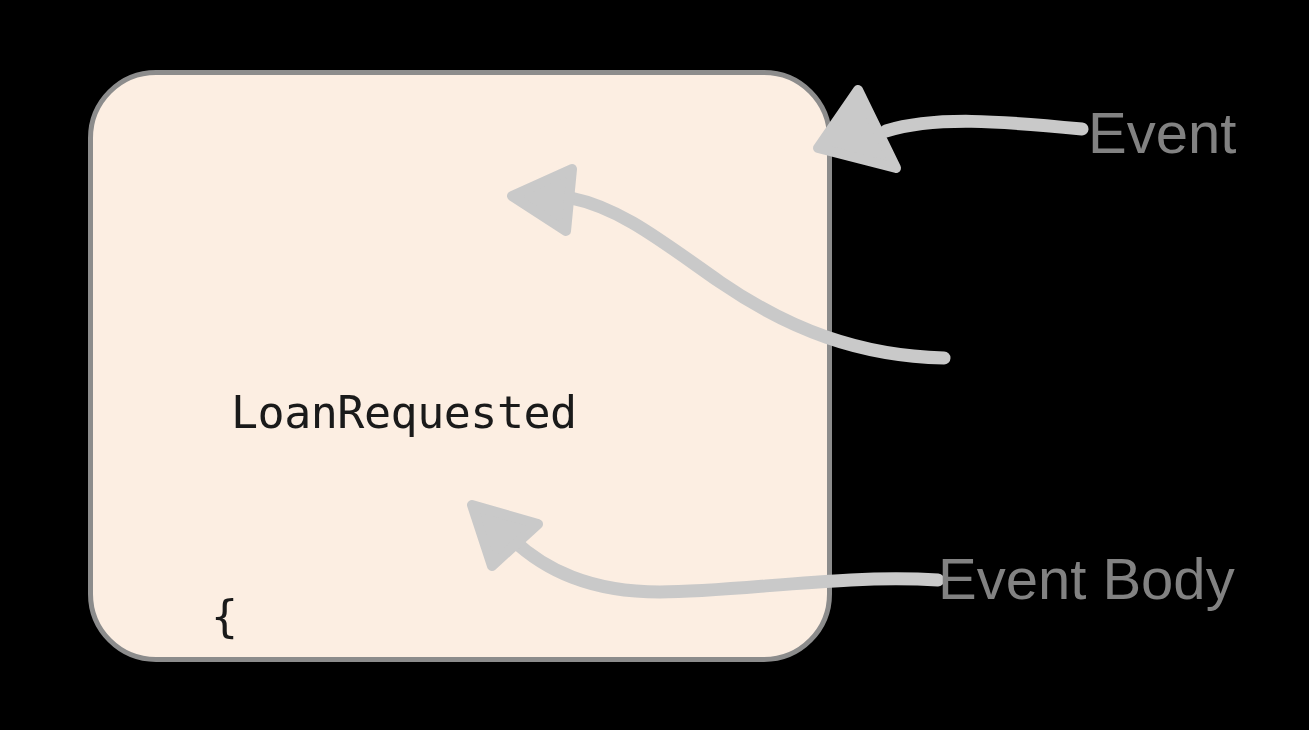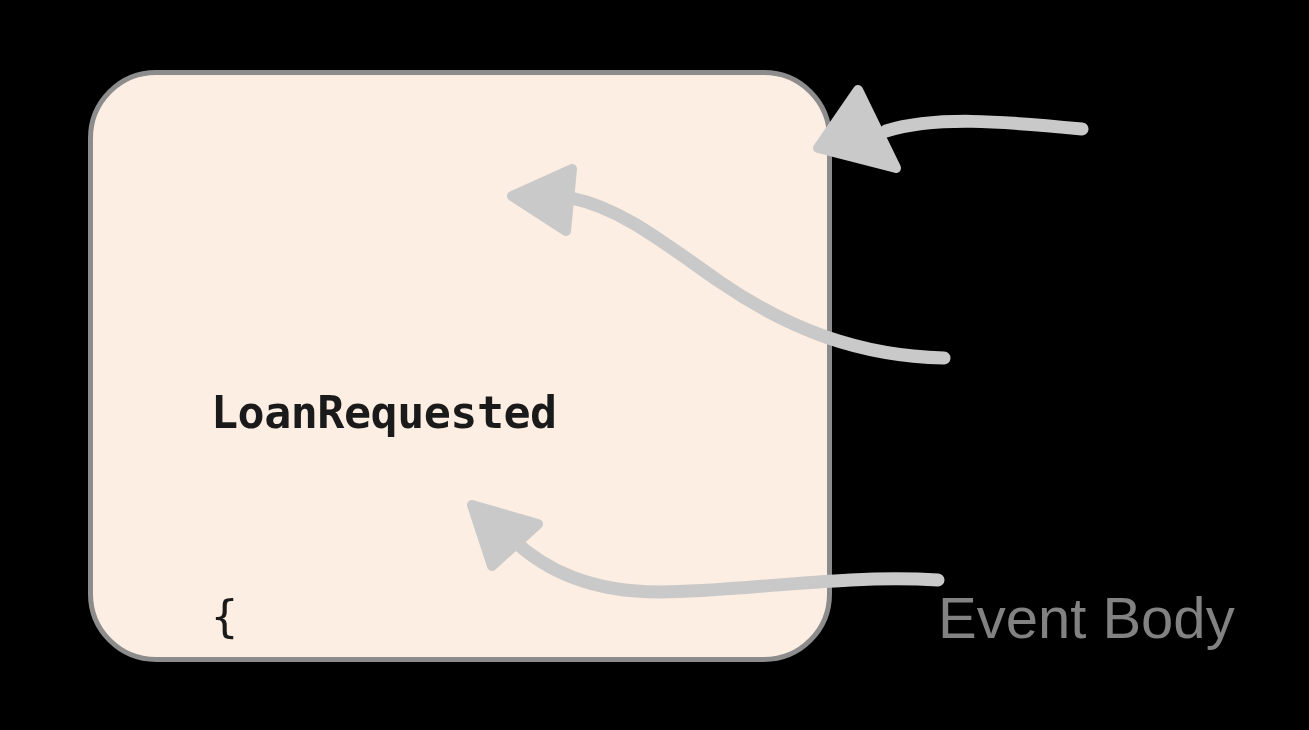--- a/index.html
+++ b/index.html
@@ -42,34 +42,35 @@
     line-height: 68px;
     color: #1A1A1A;
     white-space: pre;
     letter-spacing: 0px;
   }
   .code-line {
     white-space: pre;
     height: 68px;
   }
   .code-line.bold {
-    font-weight: bold;
+    font-weight: normal;
     letter-spacing: -0.5px;
+    margin-left: 20px;
   }
   .anno-label {
     position: absolute;
     font-family: "Liberation Sans", sans-serif;
     font-size: 58px;
     color: #828282;
     white-space: nowrap;
     line-height: 1;
   }
   #label-event      { left: 1088px; top: 104px; }
   #label-event-type { left: 948px;  top: 330px; }
-  #label-event-body { left: 938px;  top: 550px; margin-top: 39px; }
+  #label-event-body { left: 938px;  top: 550px; }
 </style>
 </head>
 <body>
 
 <div id="canvas">
 
   <div class="event-card">
     <div class="code-block">
       <div class="code-line bold">LoanRequested</div>
       <div class="code-line">{</div>
@@ -91,15 +92,16 @@
       <path d="M 944 358 C 860 356, 790 330, 720 282 C 660 240, 620 208, 571 198" fill="none" stroke="#C9C9C9" stroke-width="13" stroke-linecap="round"></path>
       <path d="M 512 196 L 572 169 L 566 231 Z" fill="#C9C9C9" stroke="#C9C9C9" stroke-width="10" stroke-linejoin="round"></path>
     </g>
 
     <g>
       <path d="M 938 580 C 840 574, 740 592, 660 592 C 590 592, 545 570, 512 539" fill="none" stroke="#C9C9C9" stroke-width="13" stroke-linecap="round"></path>
       <path d="M 472 505 L 538 524 L 492 566 Z" fill="#C9C9C9" stroke="#C9C9C9" stroke-width="10" stroke-linejoin="round"></path>
     </g>
   </svg>
 
+  <div class="anno-label" id="label-event">Event</div>
   <div class="anno-label" id="label-event-body">Event Body</div>
 
 </div>
 
 </body></html>

